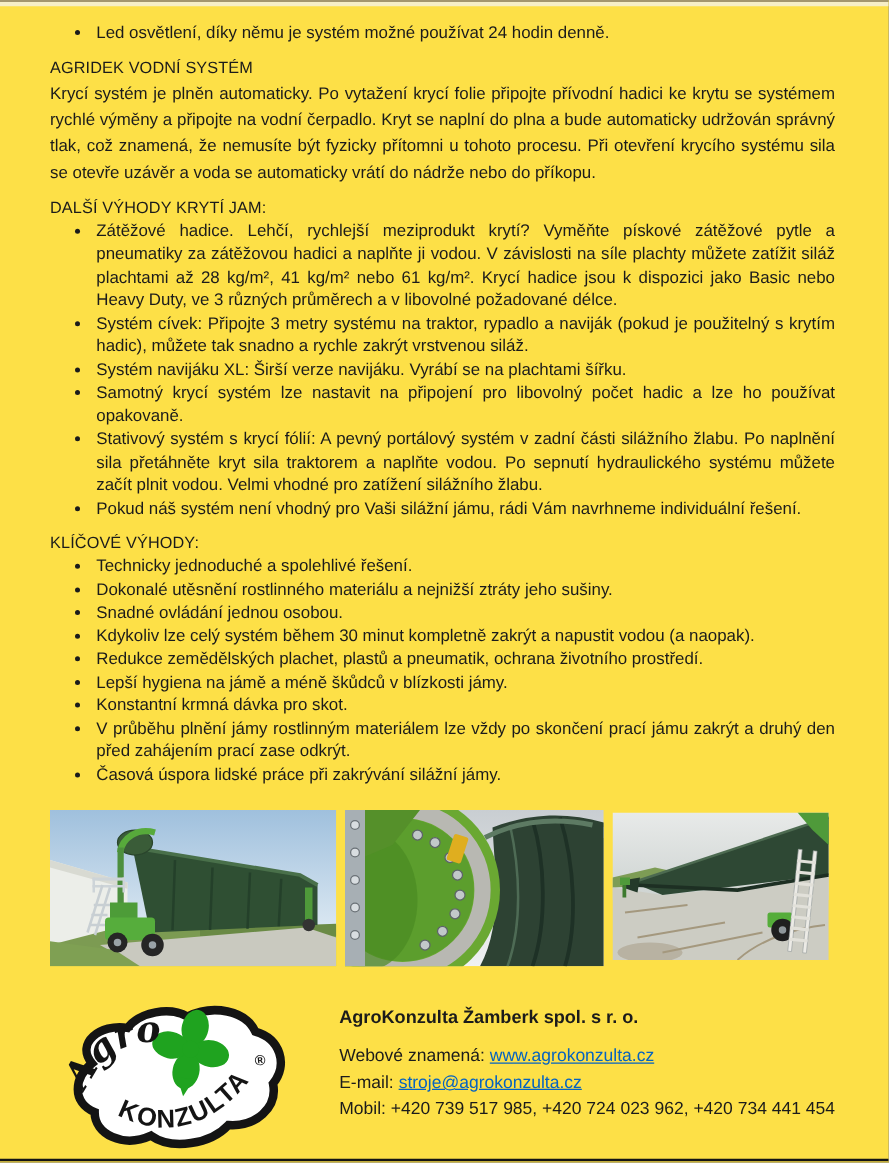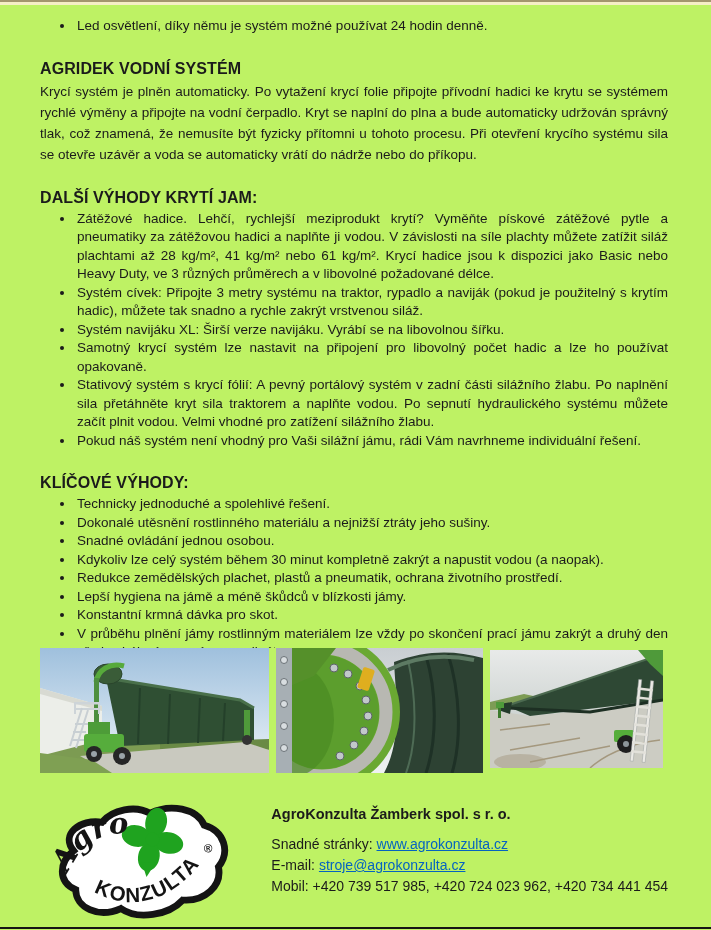--- a/index.html
+++ b/index.html
@@ -1,27 +1,27 @@
 <!DOCTYPE html>
 <html><head>
 <meta charset="utf-8">
 <style>
   html,body{margin:0;padding:0;background:#888;}
   .page{
     position:relative;width:711px;height:930px;margin:0 auto;
-    background:#bef264;color:#1b1b1b;overflow:hidden;
+    background:#fde047;color:#1b1b1b;overflow:hidden;
     font-family:"Liberation Sans",sans-serif;
   }
   .edge-top{position:absolute;top:0;left:0;right:0;height:5px;
     background:linear-gradient(#a3966e 0,#a3966e 2px,#f6eec6 2px,#f6eec6 5px);}
   .bottom-rule{position:absolute;left:0;right:0;bottom:1px;height:2px;background:#141414;}
 
   .text-block{position:absolute;top:5px;left:0;right:0;height:643px;
     padding:10px 43px 0 40px;box-sizing:border-box;overflow:hidden;}
-  .sec-title{font-size:16px;font-weight:bold;margin:24px 0 3px;letter-spacing:.1px;}
+  .sec-title{font-size:13px;font-weight:normal;margin:10px 0 3px;letter-spacing:.1px;}
   .para{font-size:13.5px;line-height:21px;text-align:justify;margin:2px 0 8px;}
   ul.bullets{margin:0 0 8px;padding-left:35px;list-style:disc;}
   ul.bullets li{font-size:13.5px;line-height:18.5px;text-align:justify;padding-left:2px;}
   ul.intro{margin-top:2px;margin-bottom:10px;}
 
   .photos{position:absolute;top:648px;left:40px;display:flex;gap:7px;align-items:flex-start;}
   .photo{display:block;line-height:0;}
   .photo svg{display:block;}
 
   .footer{position:absolute;top:804px;left:40px;right:43px;
@@ -44,21 +44,21 @@
         <li>Led osvětlení, díky němu je systém možné používat 24 hodin denně.</li>
       </ul>
 
     <h2 class="sec-title">AGRIDEK VODNÍ SYSTÉM</h2>
     <p class="para">Krycí systém je plněn automaticky. Po vytažení krycí folie připojte přívodní hadici ke krytu se systémem rychlé výměny a připojte na vodní čerpadlo. Kryt se naplní do plna a bude automaticky udržován správný tlak, což znamená, že nemusíte být fyzicky přítomni u tohoto procesu. Při otevření krycího systému sila se otevře uzávěr a voda se automaticky vrátí do nádrže nebo do příkopu.</p>
 
     <h2 class="sec-title">DALŠÍ VÝHODY KRYTÍ JAM:</h2>
     <ul class="bullets">
         <li>Zátěžové hadice. Lehčí, rychlejší meziprodukt krytí? Vyměňte pískové zátěžové pytle a pneumatiky za zátěžovou hadici a naplňte ji vodou. V závislosti na síle plachty můžete zatížit siláž plachtami až 28 kg/m², 41 kg/m² nebo 61 kg/m². Krycí hadice jsou k dispozici jako Basic nebo Heavy Duty, ve 3 různých průměrech a v libovolné požadované délce.</li>
         <li>Systém cívek: Připojte 3 metry systému na traktor, rypadlo a naviják (pokud je použitelný s krytím hadic), můžete tak snadno a rychle zakrýt vrstvenou siláž.</li>
-        <li>Systém navijáku XL: Širší verze navijáku. Vyrábí se na libovolnou šířku.</li>
+        <li>Systém navijáku XL: Širší verze navijáku. Vyrábí se na plachtami šířku.</li>
         <li>Samotný krycí systém lze nastavit na připojení pro libovolný počet hadic a lze ho používat opakovaně.</li>
         <li>Stativový systém s krycí fólií: A pevný portálový systém v zadní části silážního žlabu. Po naplnění sila přetáhněte kryt sila traktorem a naplňte vodou. Po sepnutí hydraulického systému můžete začít plnit vodou. Velmi vhodné pro zatížení silážního žlabu.</li>
         <li>Pokud náš systém není vhodný pro Vaši silážní jámu, rádi Vám navrhneme individuální řešení.</li>
       </ul>
 
     <h2 class="sec-title">KLÍČOVÉ VÝHODY:</h2>
     <ul class="bullets">
         <li>Technicky jednoduché a spolehlivé řešení.</li>
         <li>Dokonalé utěsnění rostlinného materiálu a nejnižší ztráty jeho sušiny.</li>
         <li>Snadné ovládání jednou osobou.</li>
@@ -228,21 +228,21 @@
           </text>
           <text x="163" y="56" font-size="12" font-weight="bold" fill="#141414">®</text>
         </g>
       </svg>
     </div>
 
     <div class="contact">
       <div class="company">AgroKonzulta Žamberk spol. s r. o.</div>
       <div class="spacer"></div>
       <div>
-        <span class="lbl">Snadné stránky:</span><a class="link">www.agrokonzulta.cz</a>
+        <span class="lbl">Webové znamená:</span><a class="link">www.agrokonzulta.cz</a>
       </div>
       <div>
         <span class="lbl">E-mail:</span><a class="link">stroje@agrokonzulta.cz</a>
       </div>
       <div>Mobil: +420 739 517 985, +420 724 023 962, +420 734 441 454</div>
     </div>
   </div>
 
   <div class="bottom-rule"></div>
 </div>

